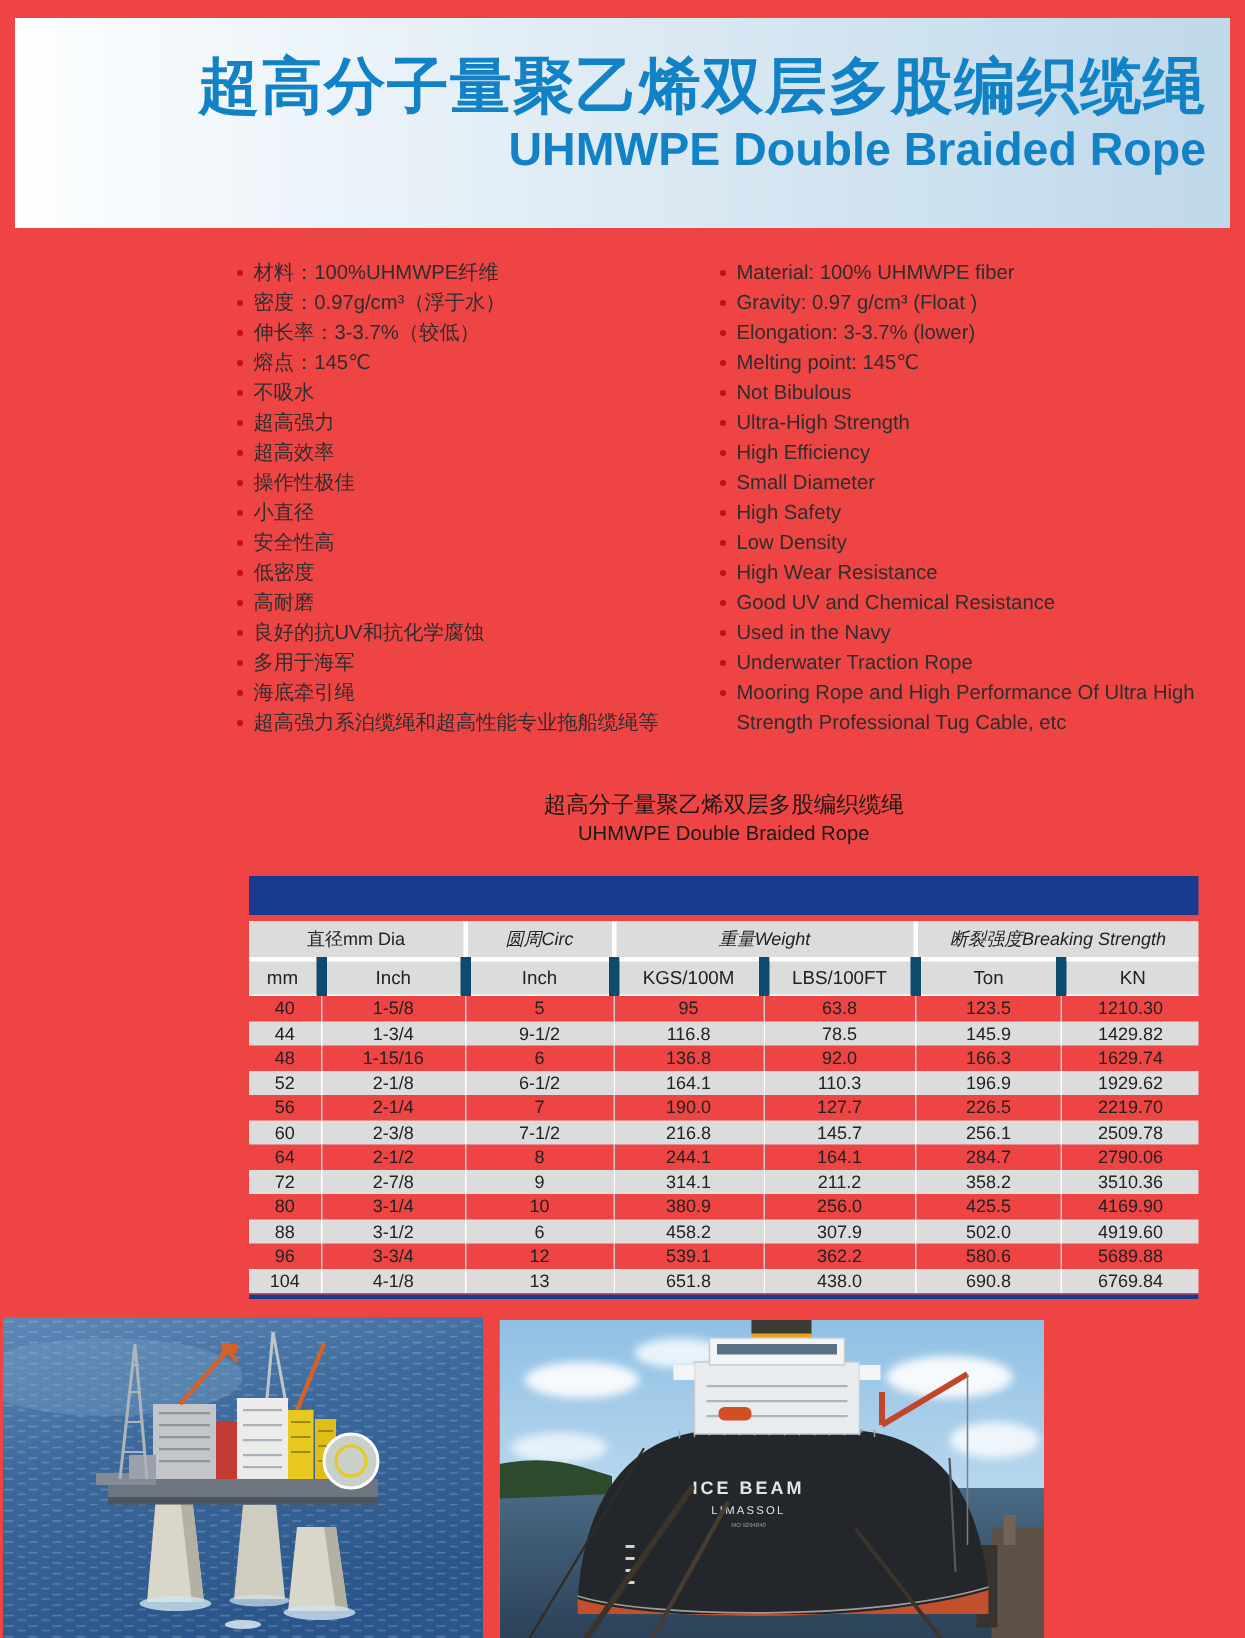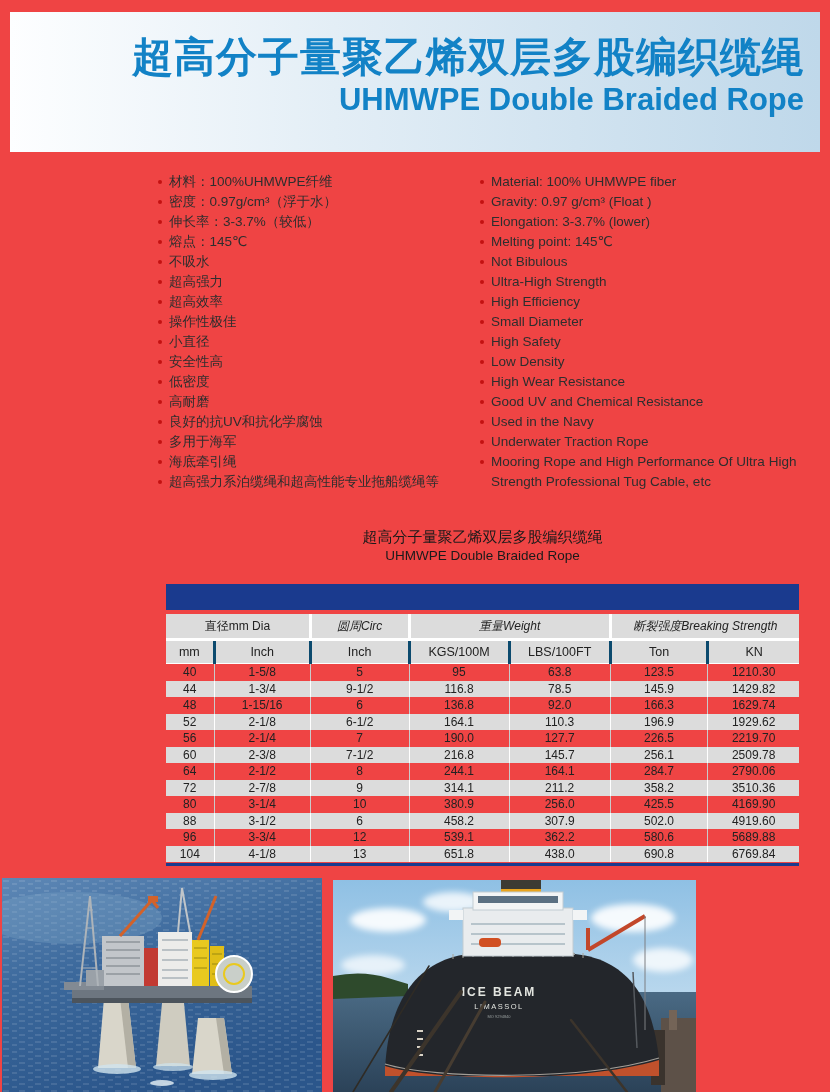--- a/index.html
+++ b/index.html
@@ -33,21 +33,21 @@
   .caption .c-en{font-size:13.5px;line-height:18px;}
   
   .spec{position:absolute;left:166px;top:584px;width:633px;}
   .bar-top{height:26px;background:var(--navy);margin-bottom:4px;}
   .bar-bottom{height:3px;background:var(--navy);margin-top:1px;}
   table.spec-table{width:100%;border-collapse:collapse;table-layout:fixed;font-size:12px;color:#222;}
   table.spec-table th{font-weight:normal;background:#dcdcdc;}
   th.g{height:22px;font-size:12px;border-bottom:3px solid #fff;}
   th.g + th.g{border-left:3px solid #fff;font-style:italic;}
   th.s{height:20px;font-size:12.5px;border-bottom:1px solid #fff;}
-  th.s + th.s{border-left:3px solid #0c4a6e;}
+  th.s + th.s{border-left:7px solid #0c4a6e;}
   tbody td{height:16.5px;text-align:center;padding:0;}
   tbody tr:nth-child(even){background:#dcdcdc;}
   tbody td + td{border-left:1px solid #c9c9c9;}
   tbody tr:nth-child(even) td + td{border-left-color:#ffffff;}
   
   .photos figure{margin:0;position:absolute;}
   #photo-platform{left:2px;top:878px;width:320px;height:214px;}
   #photo-ship{left:333px;top:880px;width:363px;height:212px;}
   .photos svg{display:block;}
 </style>

